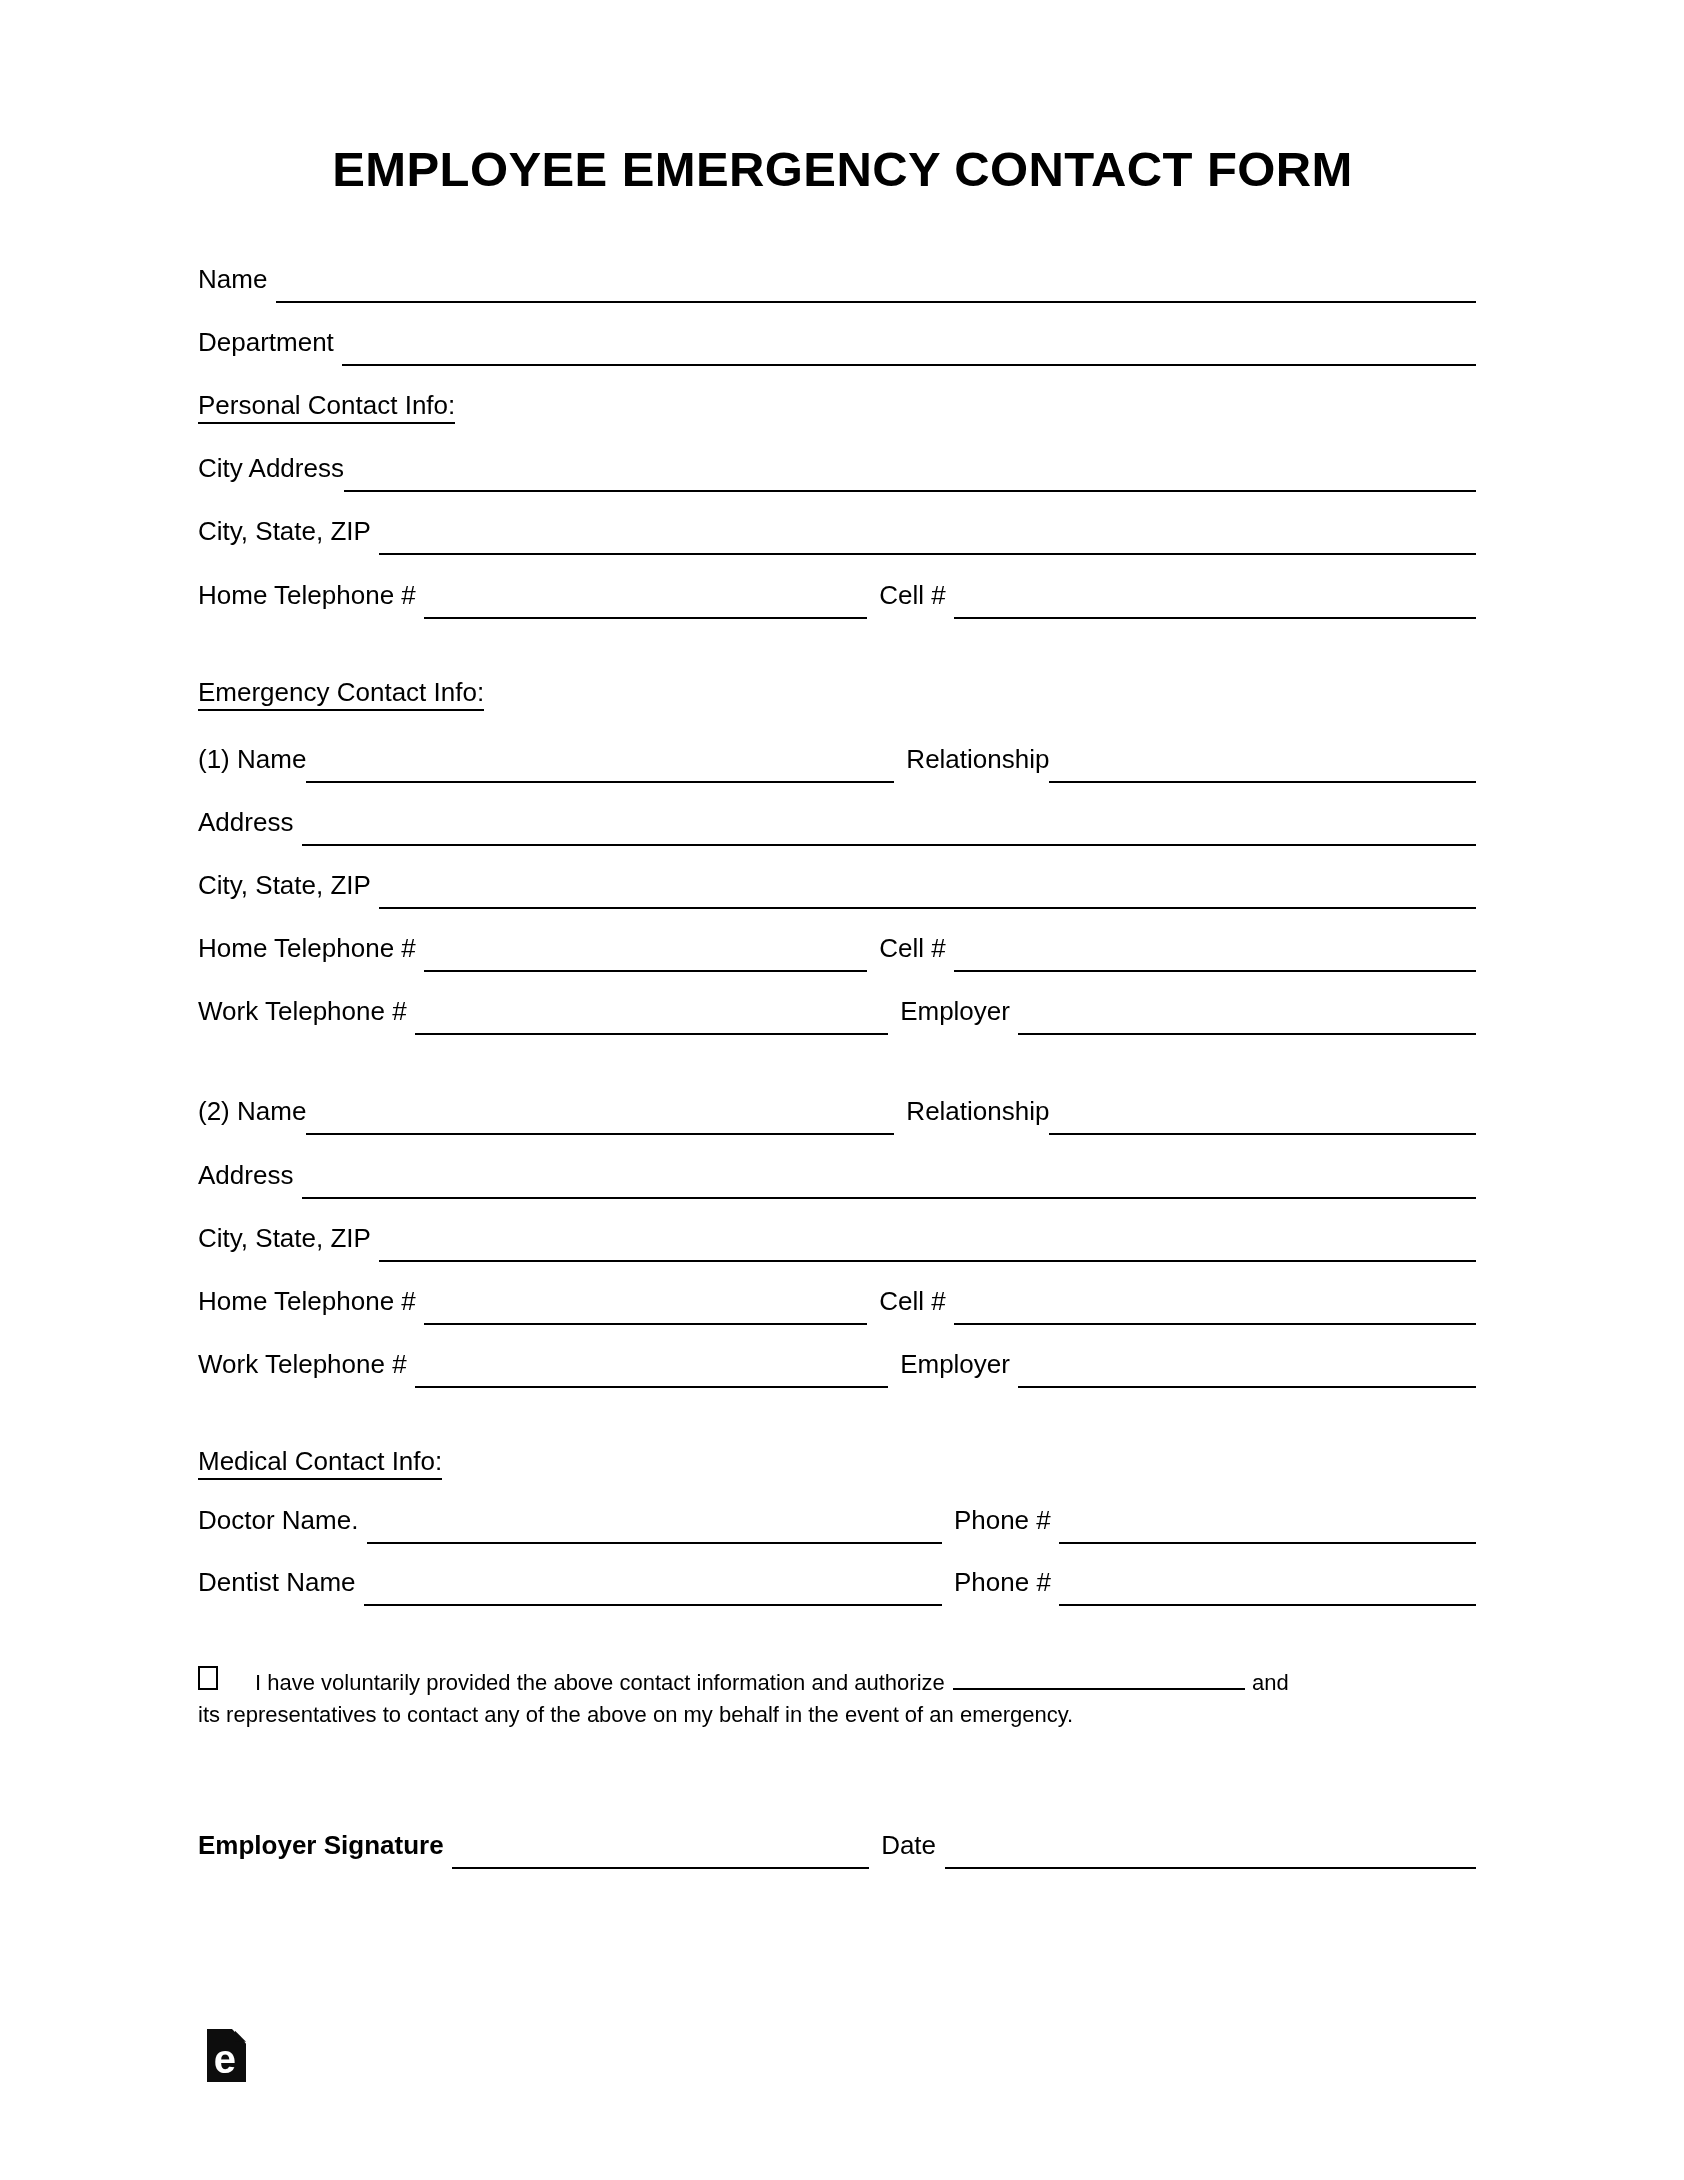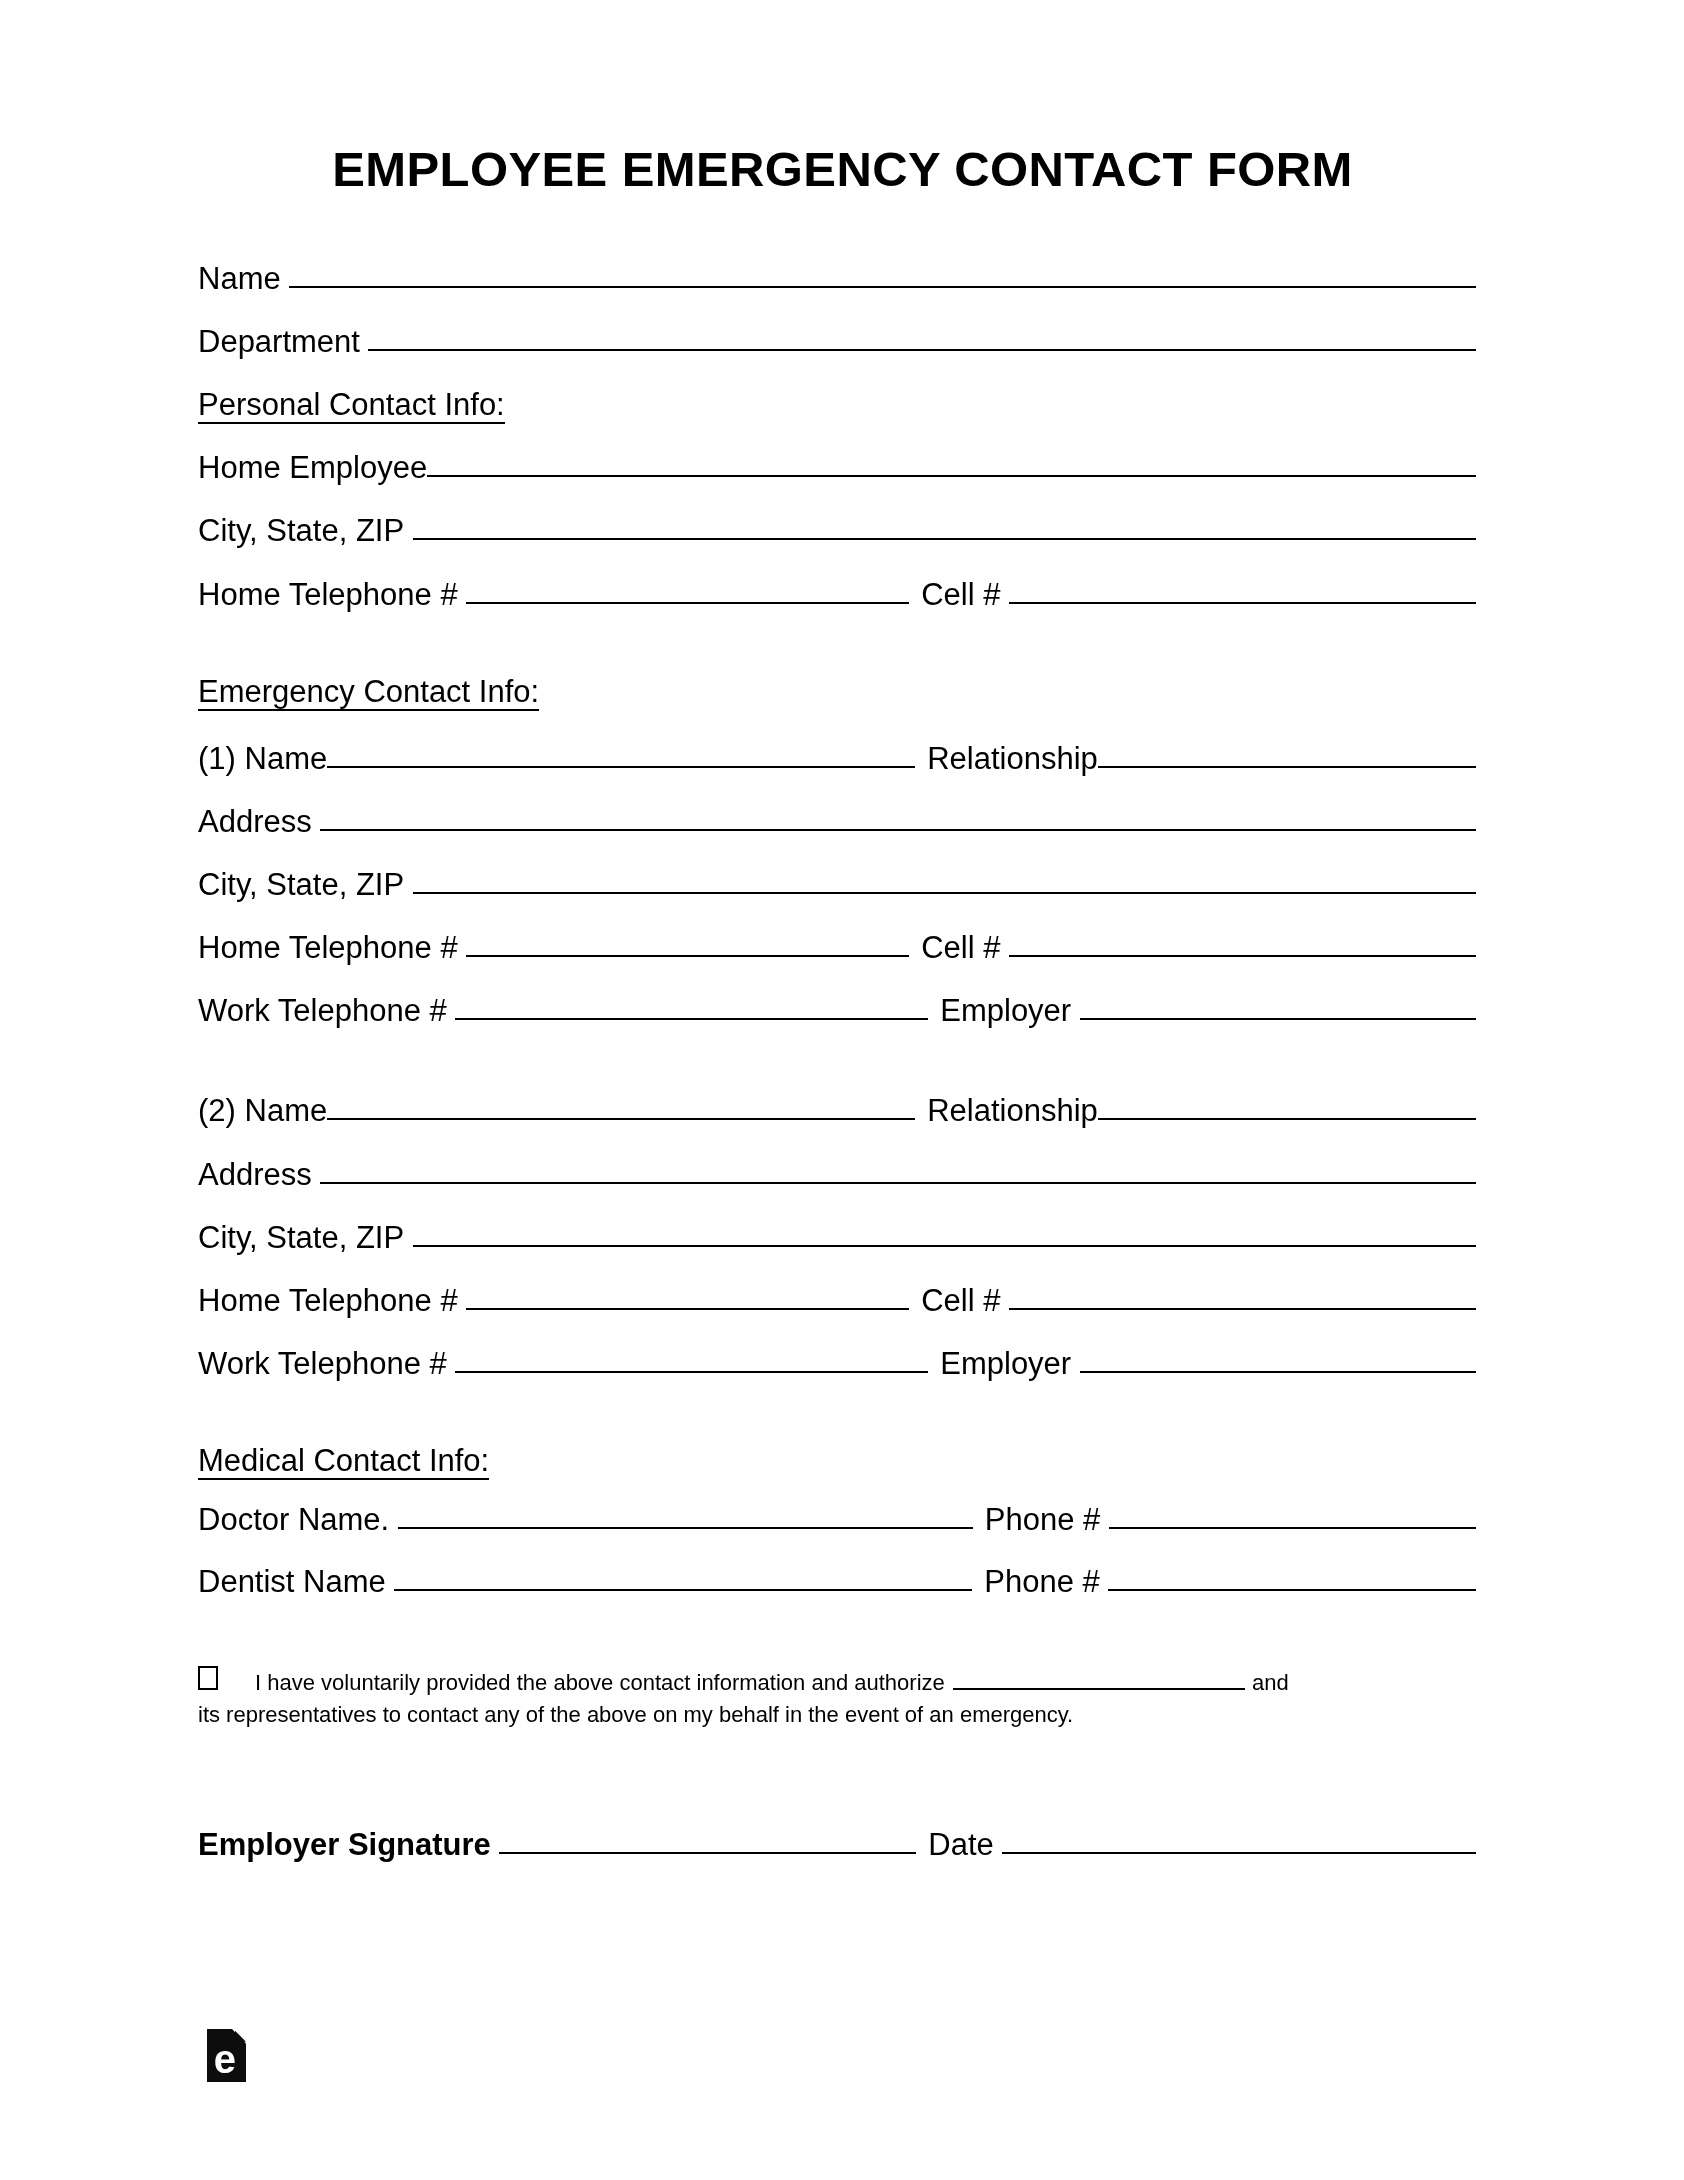--- a/index.html
+++ b/index.html
@@ -28,22 +28,22 @@
     font-weight: bold;
     letter-spacing: 0.4px;
     line-height: 53px;
     white-space: nowrap;
   }
   .row {
     position: absolute;
     left: 198px;
     width: 1278px;
     display: flex;
-    align-items: center;
-    font-size: 31px;
+    align-items: flex-end;
+    font-size: 26px;
     line-height: 34px;
     white-space: pre;
   }
   .lbl { flex: 0 0 auto; }
   .mid { margin-left: 12px; }
   .heading {
     font-weight: normal;
     border-bottom: 2.6px solid #000;
   }
   .blank {
@@ -143,21 +143,21 @@
   <div class="row" style="top:325px">
     <span class="lbl">Department</span>
     <span class="blank fill"></span>
   </div>
 
   <div class="row" style="top:388px">
     <span class="heading">Personal Contact Info:</span>
   </div>
 
   <div class="row" style="top:451px">
-    <span class="lbl">Home Employee</span>
+    <span class="lbl">City Address</span>
     <span class="blank fill tight"></span>
   </div>
 
   <div class="row" style="top:514px">
     <span class="lbl">City, State, ZIP</span>
     <span class="blank fill"></span>
   </div>
 
   <div class="row" style="top:578px">
     <span class="lbl">Home Telephone #</span>

